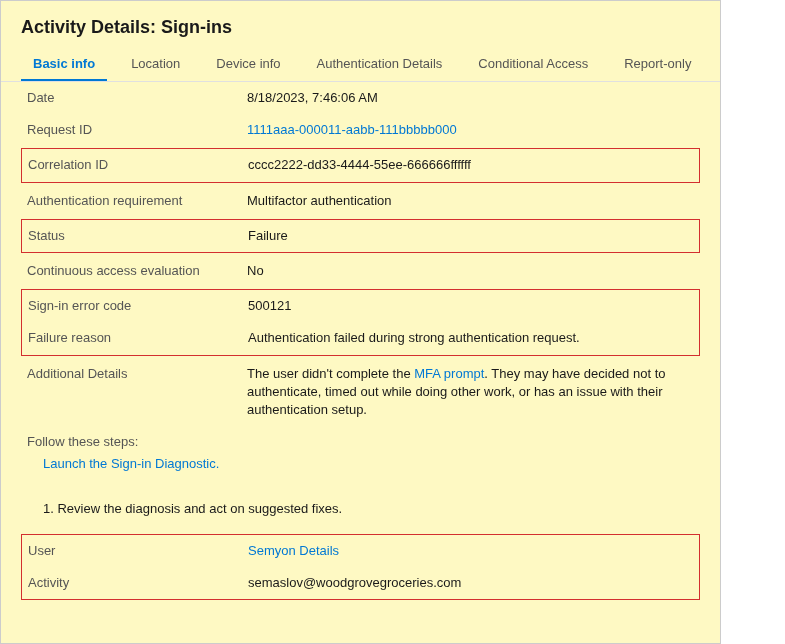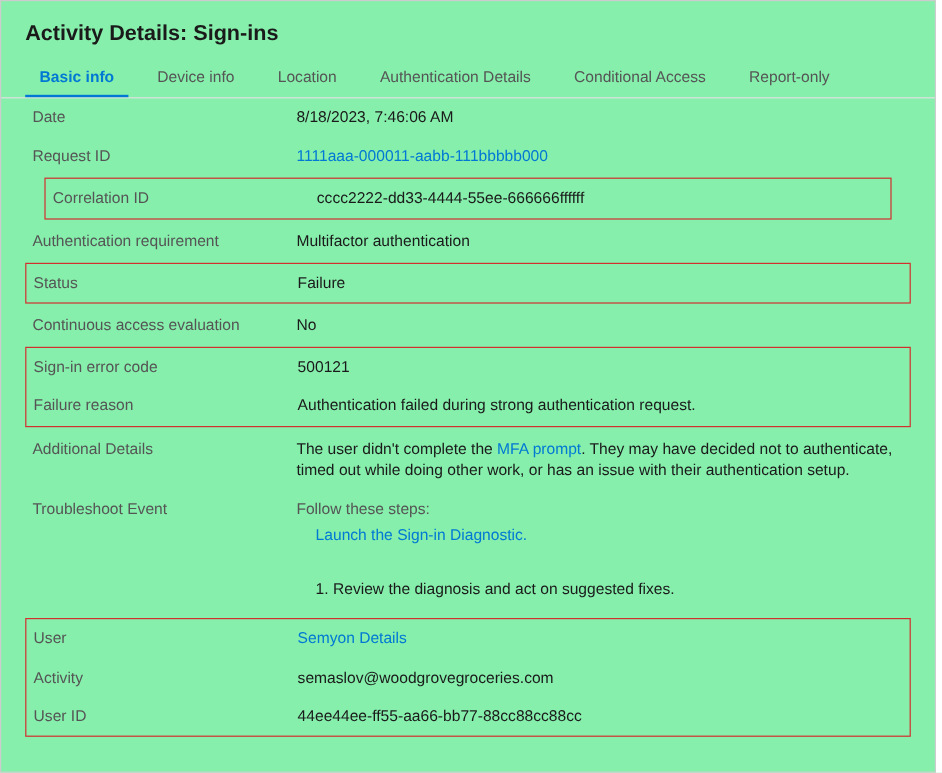--- a/index.html
+++ b/index.html
@@ -3,24 +3,24 @@
   <meta charset="utf-8">
   <style>
     * { box-sizing: border-box; margin: 0; padding: 0; }
     body {
       font-family: 'Segoe UI', Arial, sans-serif;
       font-size: 13px;
       background: #fff;
       color: #333;
     }
     .window {
-      width: 780px;
+      width: 721px;
       min-height: 644px;
       border: 1px solid #ccc;
-      background: #86efac;
+      background: #fef9c3;
     }
     .title-bar {
       padding: 16px 20px 10px 20px;
       border-bottom: none;
     }
     .title-bar h1 {
       font-size: 18px;
       font-weight: 600;
       color: #1a1a1a;
     }
@@ -95,40 +95,40 @@
 </head>
 <body>
 
 <div class="window">
   <div class="title-bar">
     <h1>Activity Details: Sign-ins</h1>
   </div>
 
   <div class="tabs">
     <div class="tab active">Basic info</div>
+    <div class="tab">Location</div>
     <div class="tab">Device info</div>
-    <div class="tab">Location</div>
     <div class="tab">Authentication Details</div>
     <div class="tab">Conditional Access</div>
     <div class="tab">Report-only</div>
   </div>
 
   <div class="content">
 
     <div class="field-row">
       <div class="field-label">Date</div>
       <div class="field-value">8/18/2023, 7:46:06 AM</div>
     </div>
 
     <div class="field-row">
       <div class="field-label">Request ID</div>
       <div class="field-value link">1111aaa-000011-aabb-111bbbbb000</div>
     </div>
 
-    <div style="border: 1.5px solid #d32f2f; margin: 2px 16px;">
+    <div style="border: 1.5px solid #d32f2f; margin: 2px 0;">
       <div class="field-row">
         <div class="field-label">Correlation ID</div>
         <div class="field-value">cccc2222-dd33-4444-55ee-666666ffffff</div>
       </div>
     </div>
 
     <div class="field-row">
       <div class="field-label">Authentication requirement</div>
       <div class="field-value">Multifactor authentication</div>
     </div>
@@ -157,39 +157,34 @@
     </div>
 
     <div class="field-row">
       <div class="field-label">Additional Details</div>
       <div class="field-value">
         <span>The user didn't complete the </span><span class="highlighted-text">MFA prompt</span><span>. They may have decided not to authenticate, timed out while doing other work, or has an issue with their authentication setup.</span>
       </div>
     </div>
 
     <div class="field-row" style="align-items: flex-start;">
-      <div class="field-label">Troubleshoot Event</div>
       <div class="field-value">
         <div class="troubleshoot-steps">
           <p>Follow these steps:</p>
           <a class="step-link">Launch the Sign-in Diagnostic.</a>
           <div class="step-item">1. Review the diagnosis and act on suggested fixes.</div>
         </div>
       </div>
     </div>
 
     <div style="border: 1.5px solid #d32f2f; margin: 8px 0 2px 0;">
       <div class="field-row">
         <div class="field-label">User</div>
         <div class="field-value link">Semyon Details</div>
       </div>
       <div class="field-row">
         <div class="field-label">Activity</div>
         <div class="field-value">semaslov@woodgrovegroceries.com</div>
       </div>
-      <div class="field-row">
-        <div class="field-label">User ID</div>
-        <div class="field-value">44ee44ee-ff55-aa66-bb77-88cc88cc88cc</div>
-      </div>
     </div>
 
   </div>
 </div>
 
 </body></html>

